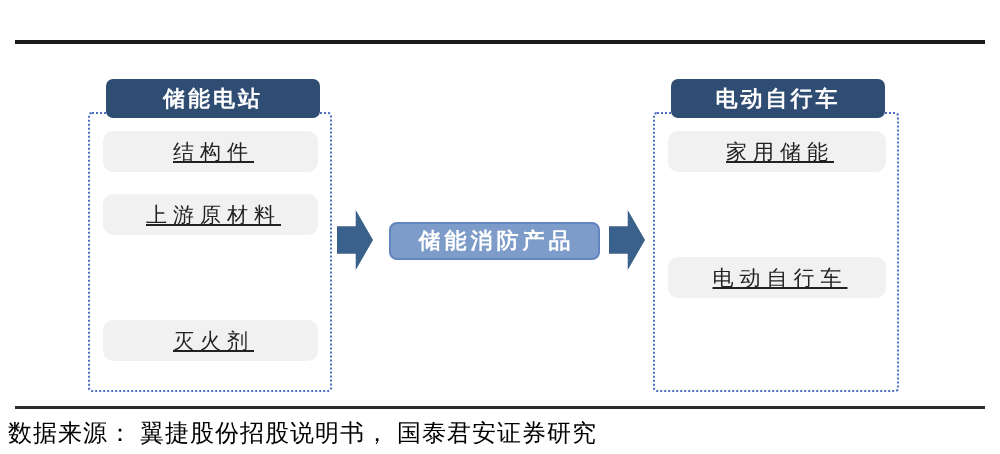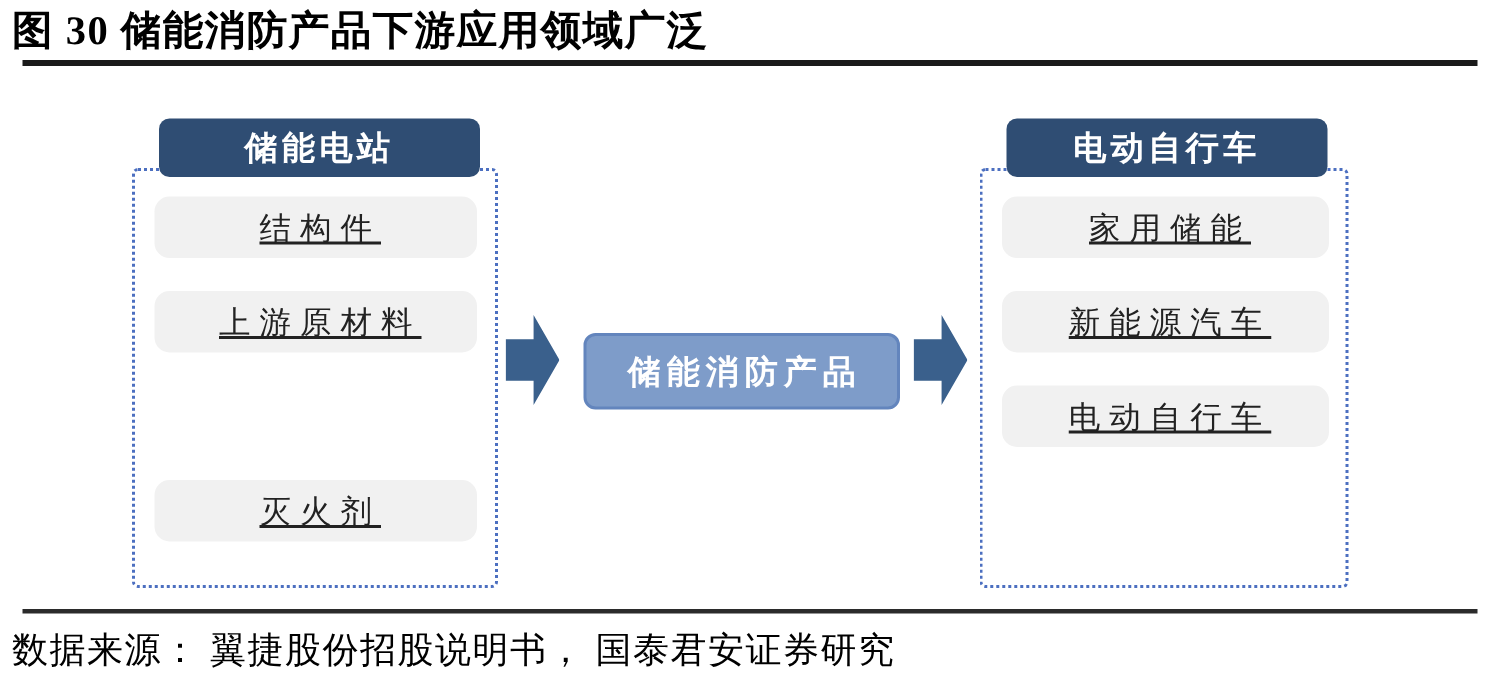--- a/index.html
+++ b/index.html
@@ -81,21 +81,21 @@
     top: 210px;
     width: 36px; height: 60px;
     background: #3A608C;
     clip-path: polygon(0% 27%, 52% 27%, 52% 0%, 100% 50%, 52% 100%, 52% 73%, 0% 73%);
   }
   .arrow-left { left: 337px; }
   .arrow-right { left: 609px; }
   .center-box {
     position: absolute;
     left: 389px; top: 222px;
-    width: 211px; height: 51px;
+    width: 211px; height: 38px;
     background: #7E9CC9;
     border: 2px solid #6385BD;
     border-radius: 8px;
     color: #ffffff;
     font-size: 22px;
     font-weight: bold;
     letter-spacing: 4px;
     display: flex; align-items: center; justify-content: center;
     white-space: nowrap;
     text-indent: 4px;
@@ -113,35 +113,33 @@
     color: #000000;
     letter-spacing: 1px;
     white-space: nowrap;
   }
 </style>
 </head>
 <body>
 
 <div class="page">
 
-  <div class="fig-title">图 30 储能消防产品下游应用领域广泛</div>
   <div class="title-rule"></div>
 
   <div class="panel panel-upstream"></div>
   <div class="panel-header header-upstream">储能电站</div>
   <div class="item item-up row-0">结构件</div>
   <div class="item item-up row-1">上游原材料</div>
   <div class="item item-up row-3">灭火剂</div>
 
   <div class="flow-arrow arrow-left"></div>
   <div class="center-box">储能消防产品</div>
   <div class="flow-arrow arrow-right"></div>
 
   <div class="panel panel-downstream"></div>
   <div class="panel-header header-downstream">电动自行车</div>
   <div class="item item-down row-0">家用储能</div>
-  <div class="item item-down row-1">新能源汽车</div>
   <div class="item item-down row-2">电动自行车</div>
 
   <div class="bottom-rule"></div>
   <div class="source-note">数据来源： 翼捷股份招股说明书， 国泰君安证券研究</div>
 
 </div>
 
 </body></html>

